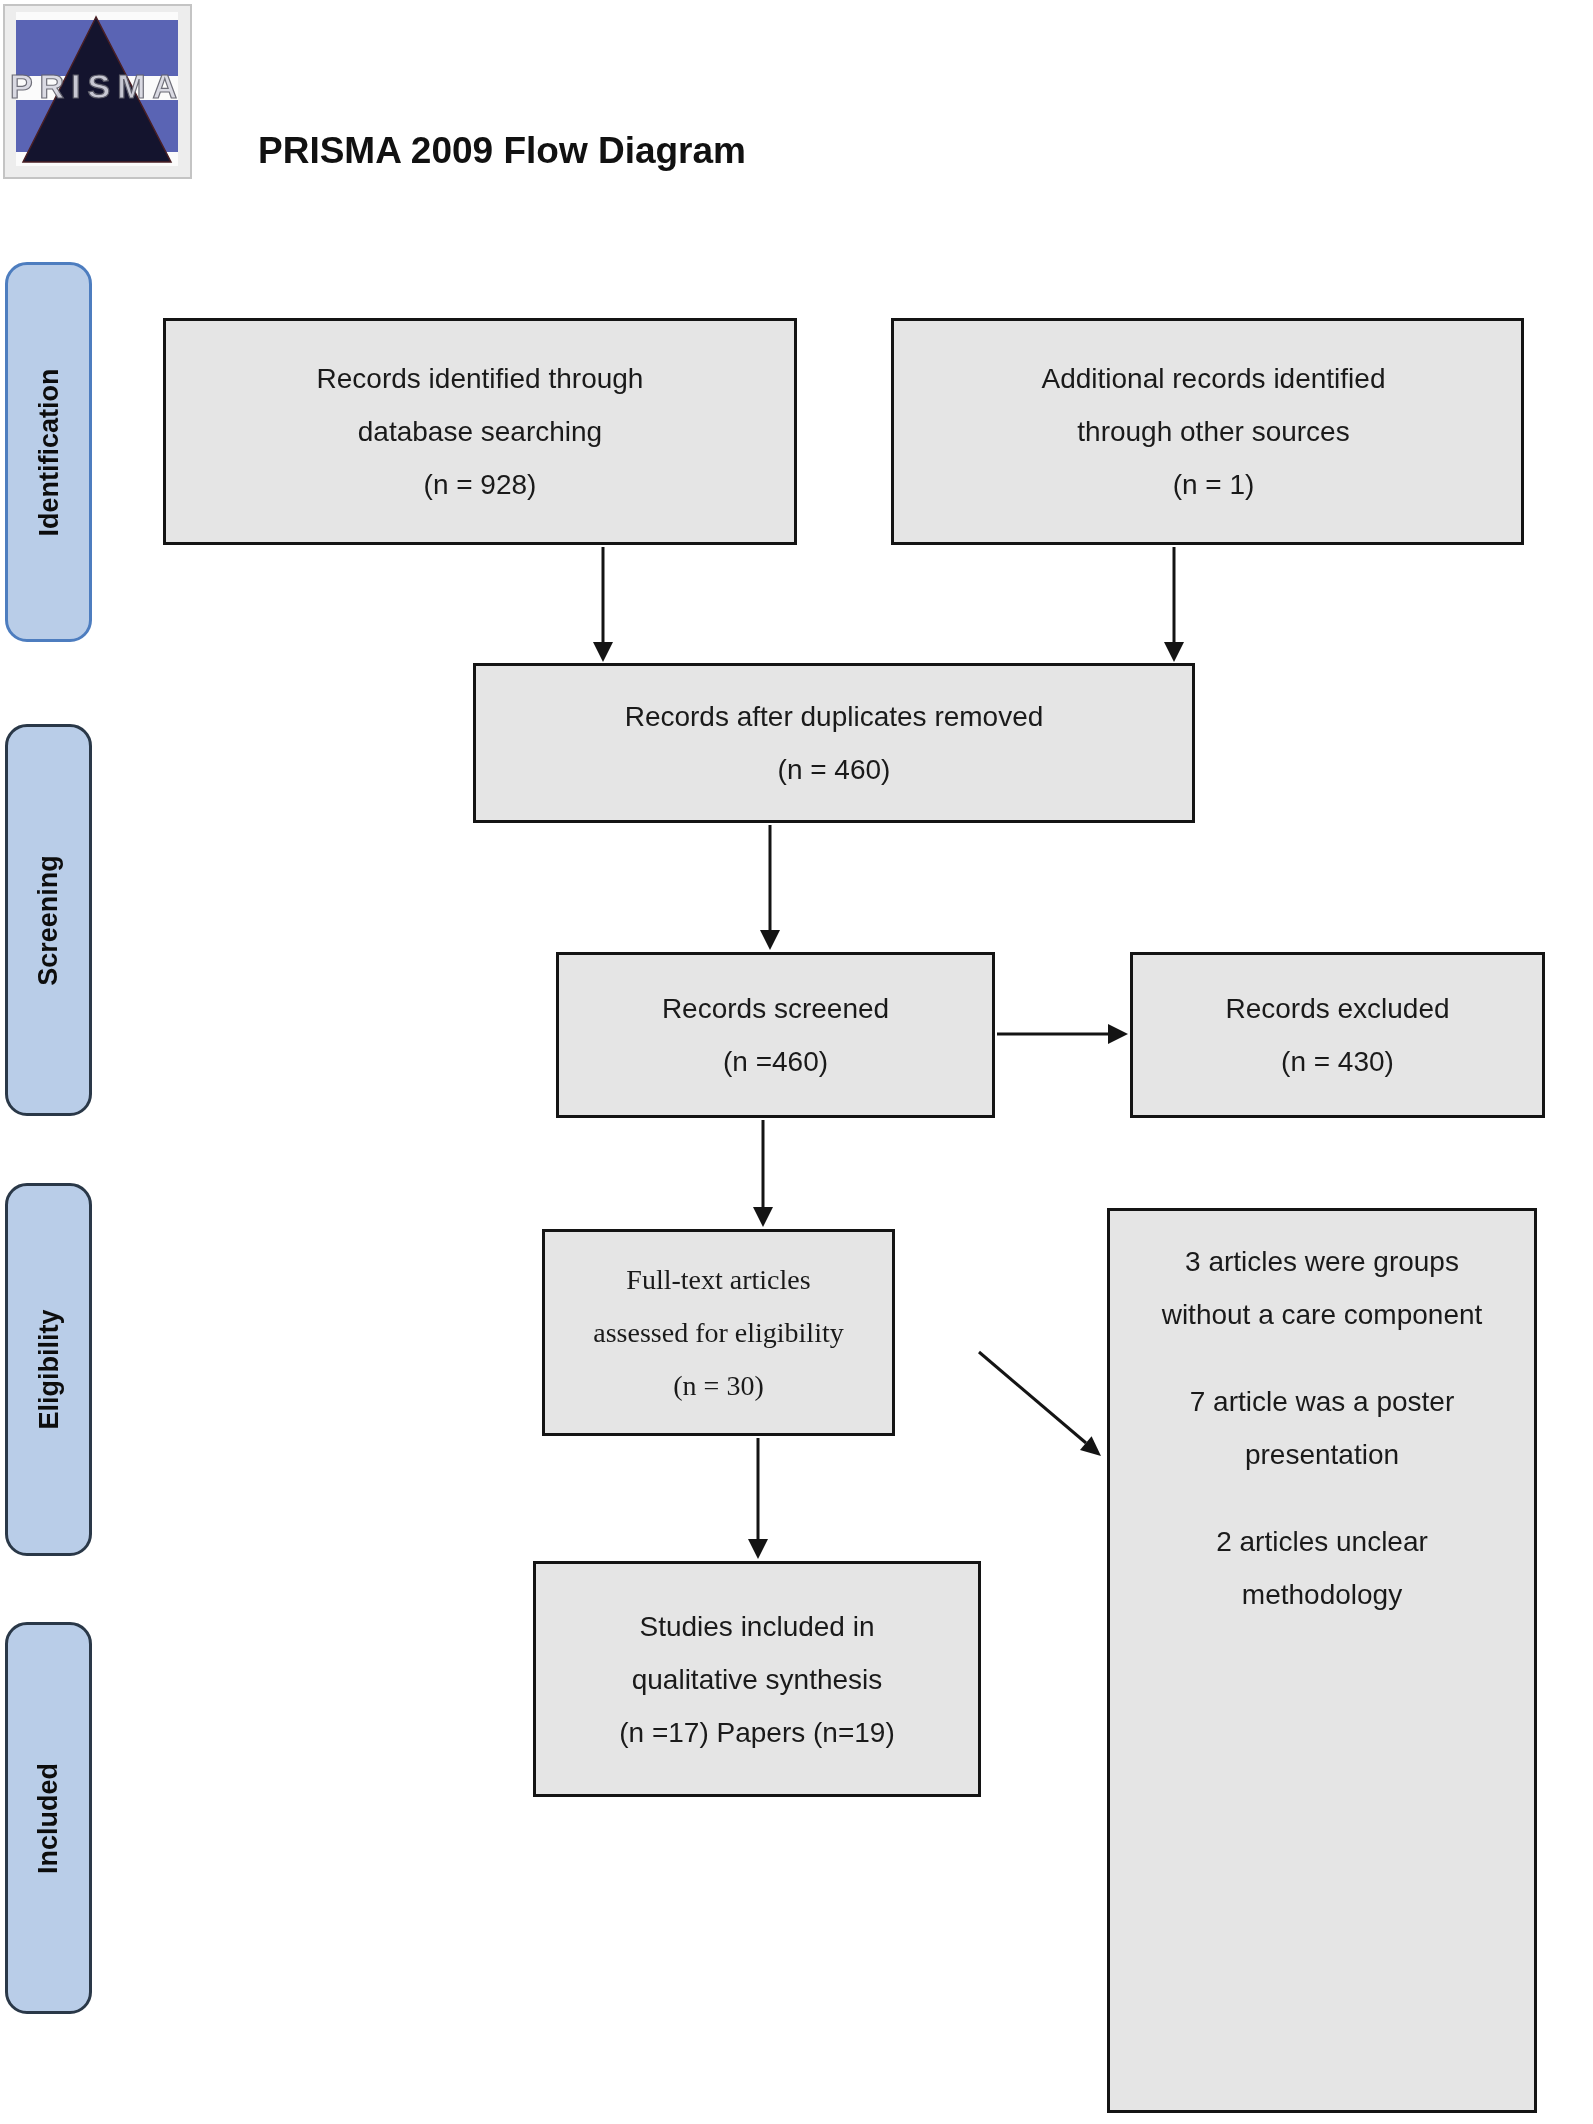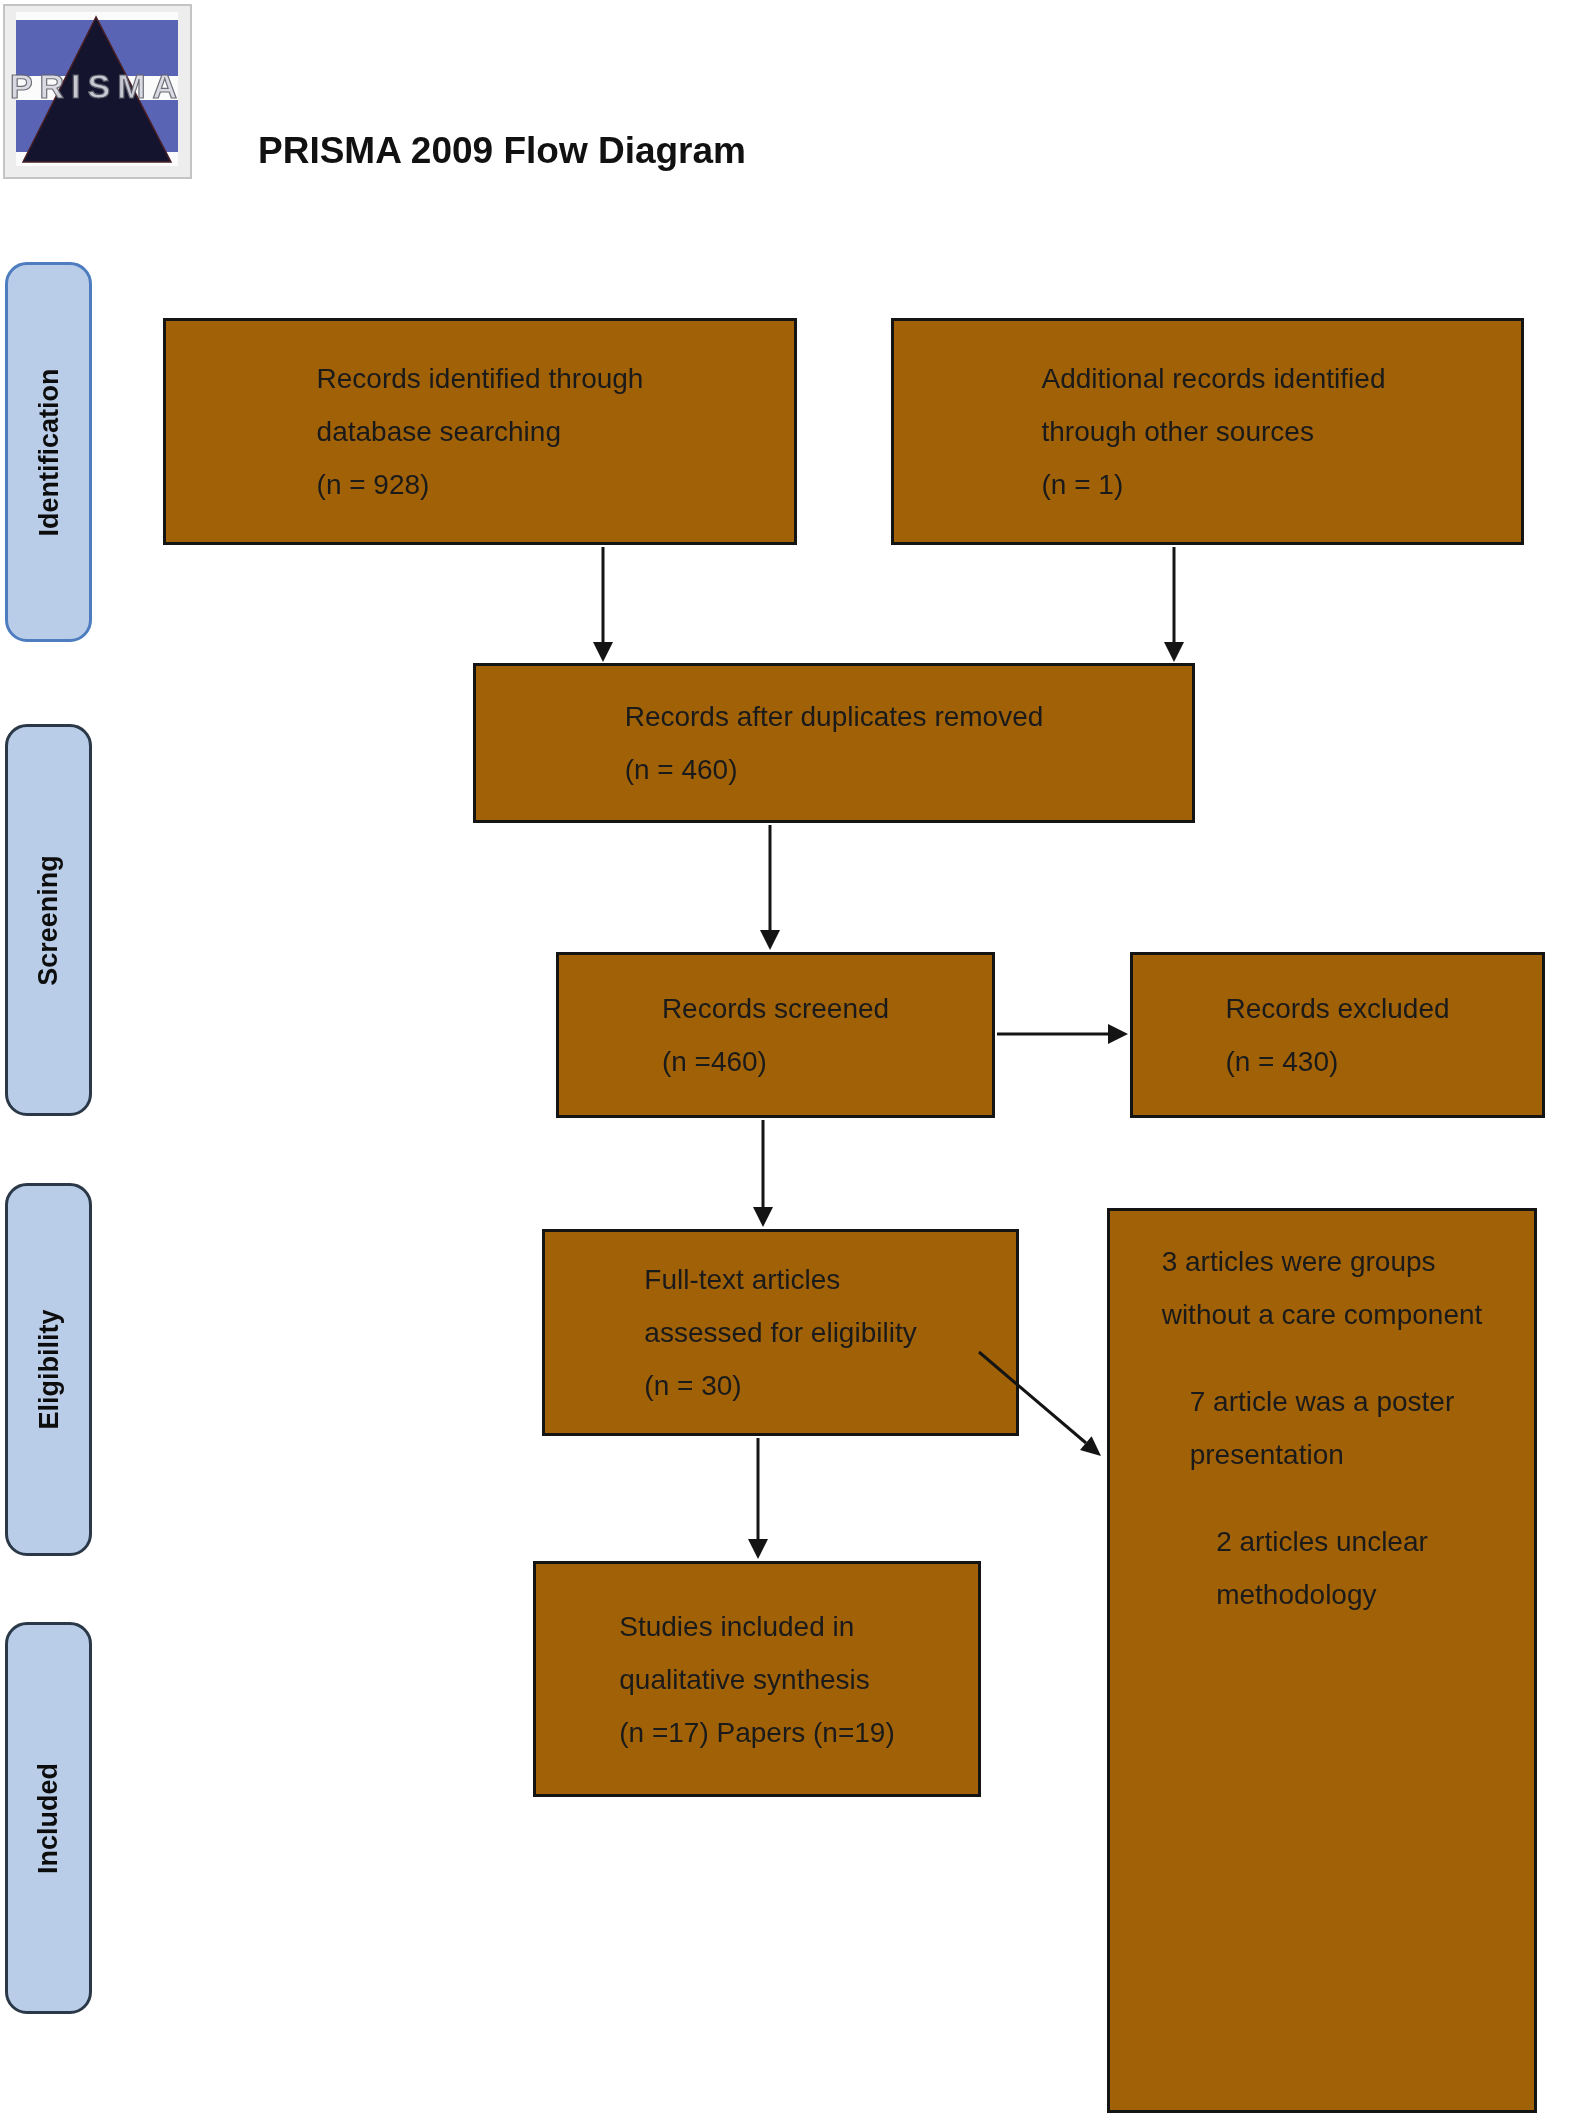--- a/index.html
+++ b/index.html
@@ -39,24 +39,25 @@
   }
   .stage.light{border-color:var(--stage-border-light);}
   .stage span{
     transform:rotate(-90deg);
     white-space:nowrap;
     font-size:27px;font-weight:700;color:#0d0d0d;
   }
   
   .fbox{
     position:absolute;
-    background:#a16207;
+    background:#e5e5e5;
     border:3px solid var(--box-border);
     box-sizing:border-box;
     display:flex;align-items:center;justify-content:center;
+    text-align:center;
     font-size:28px;line-height:53px;
     white-space:pre-line;
   }
   .fbox.toplist{
     flex-direction:column;justify-content:flex-start;
     padding:24px 8px 0 8px;
   }
   .fbox .para{white-space:pre-line;}
   .fbox .para + .para{margin-top:34px;}
   .arrows{position:absolute;left:0;top:0;}
@@ -102,21 +103,21 @@
 
   <div class="fbox" style="left:473px;top:663px;width:722px;height:160px;">Records after duplicates removed
 (n = 460)</div>
 
   <div class="fbox" style="left:556px;top:952px;width:439px;height:166px;">Records screened
 (n =460)</div>
 
   <div class="fbox" style="left:1130px;top:952px;width:415px;height:166px;">Records excluded
 (n = 430)</div>
 
-  <div class="fbox" style="left:542px;top:1229px;width:477px;height:207px;">Full-text articles
+  <div class="fbox" style="left:542px;top:1229px;width:353px;height:207px;font-family:Liberation Serif, serif;">Full-text articles
 assessed for eligibility
 (n = 30)</div>
 
   <div class="fbox" style="left:533px;top:1561px;width:448px;height:236px;">Studies included in
 qualitative synthesis
 (n =17) Papers (n=19)</div>
 
   <div class="fbox toplist" style="left:1107px;top:1208px;width:430px;height:905px;">
     <div class="para">3 articles were groups
 without a care component</div>

